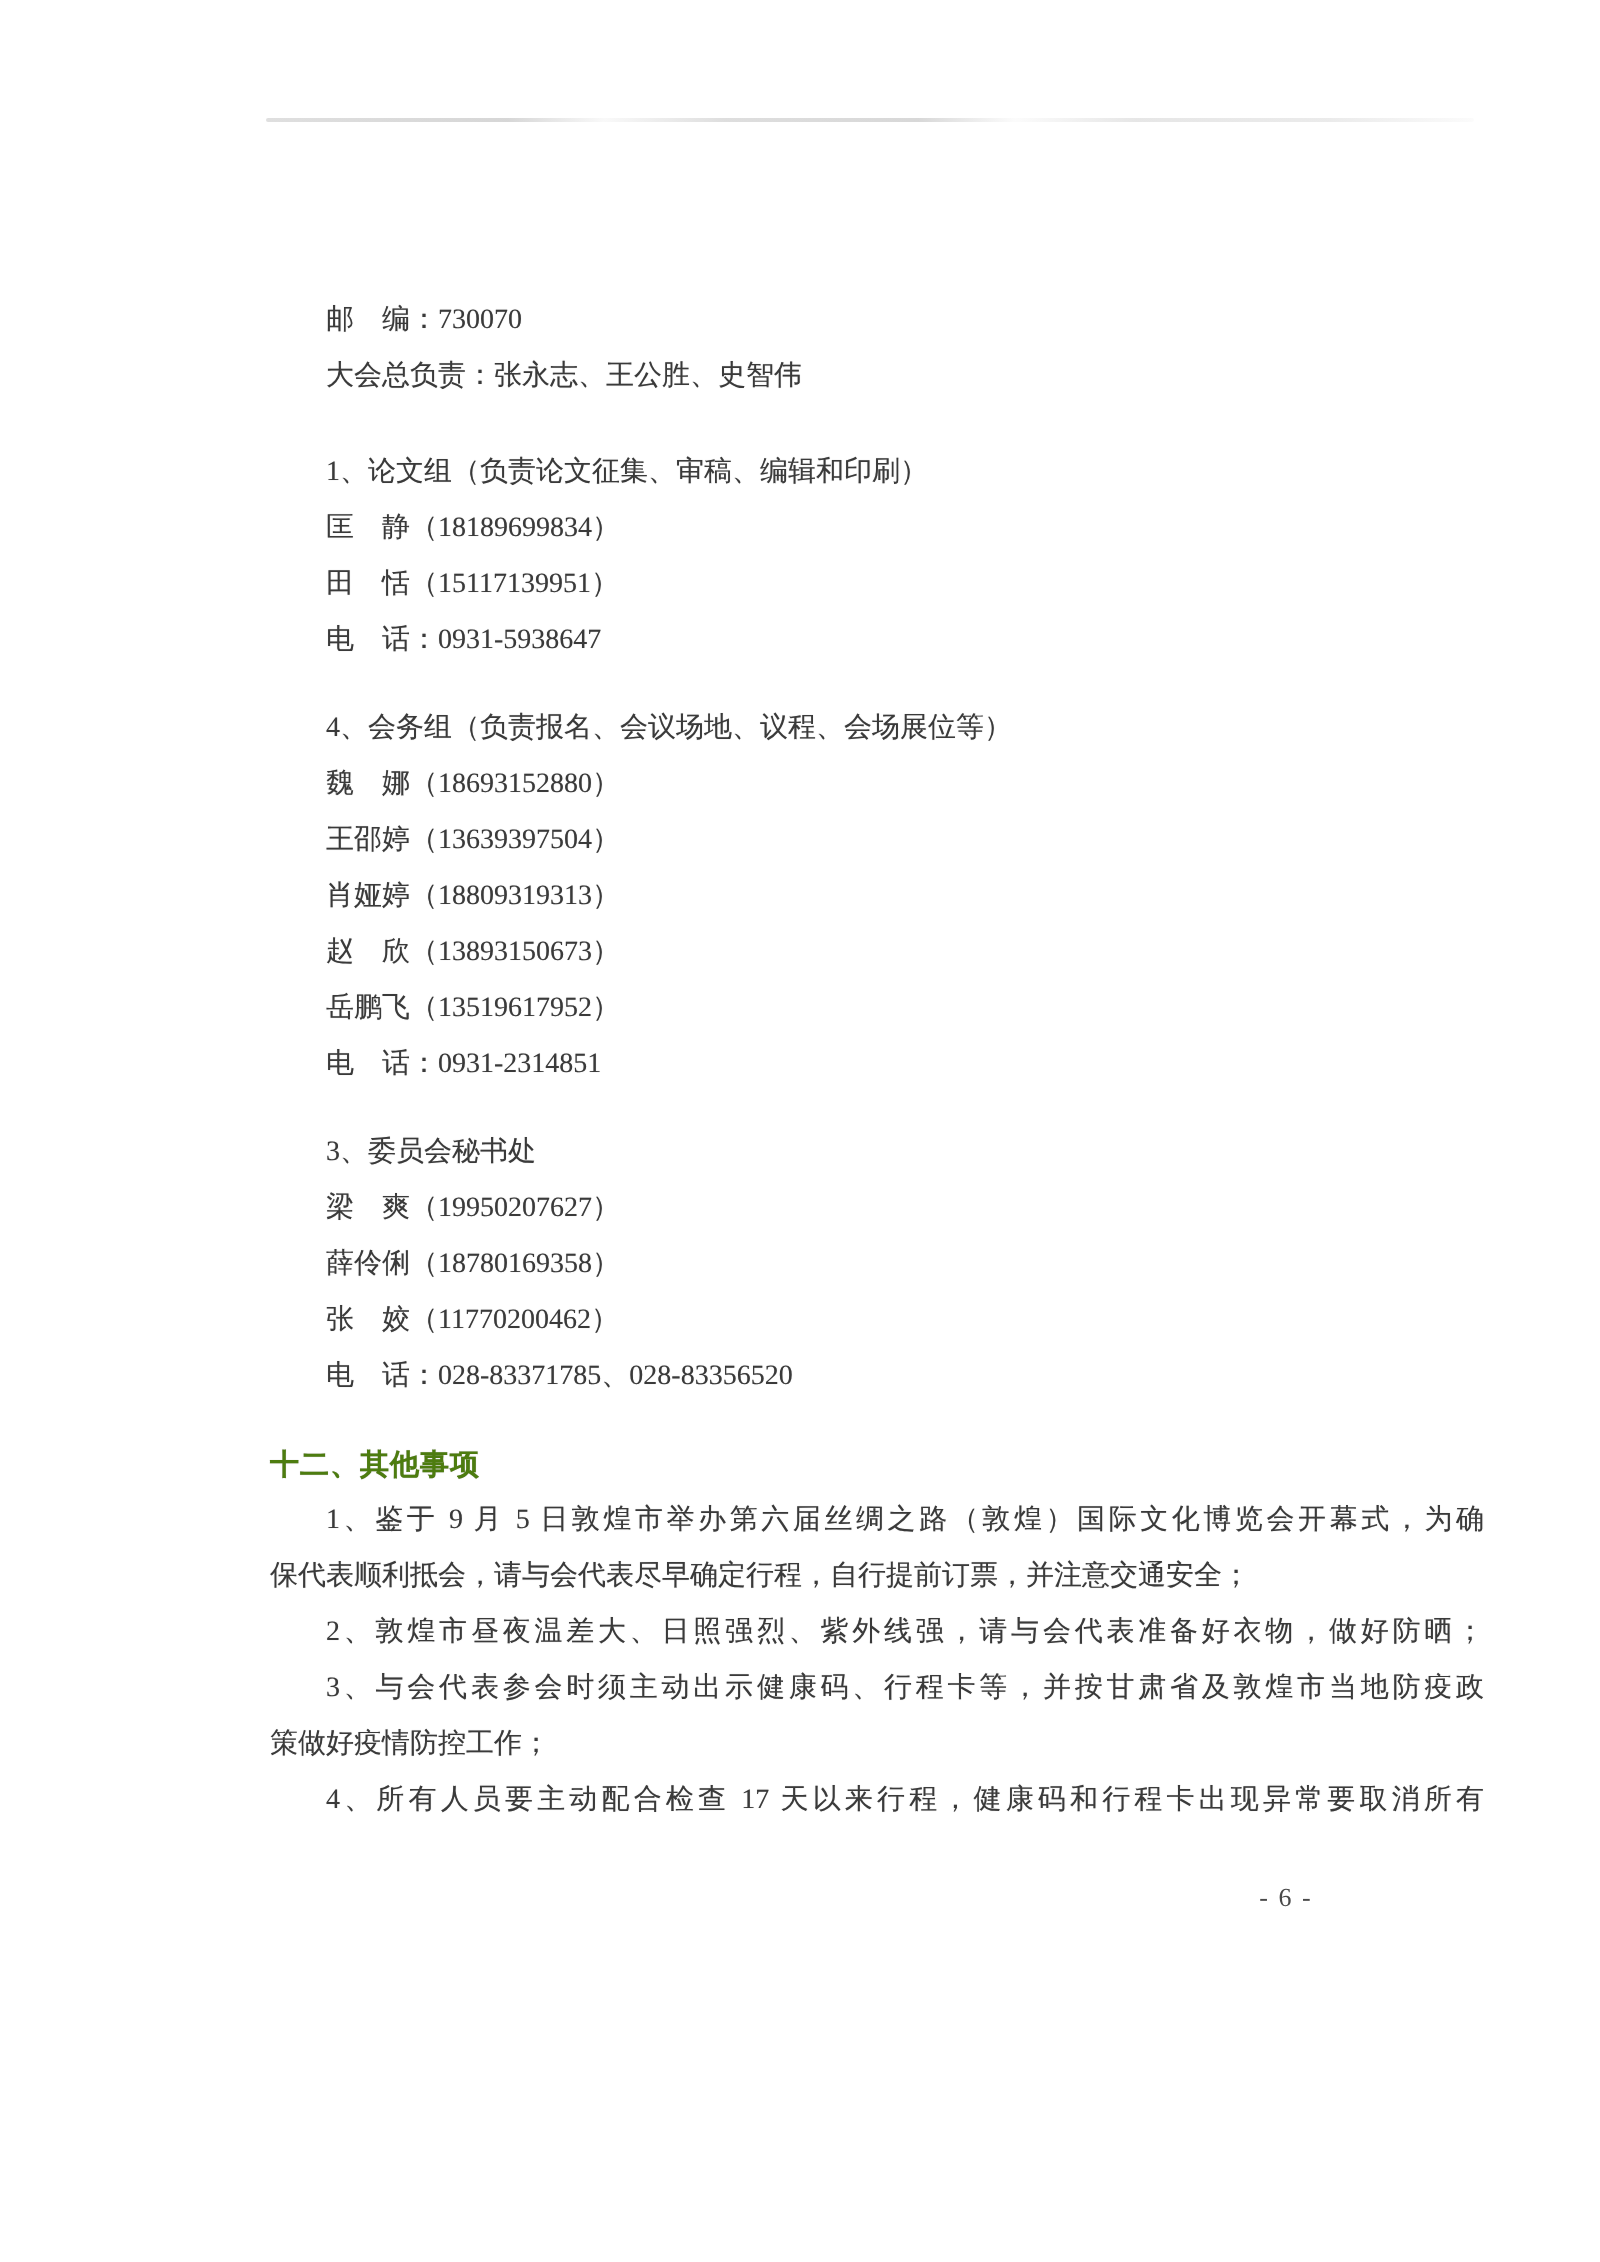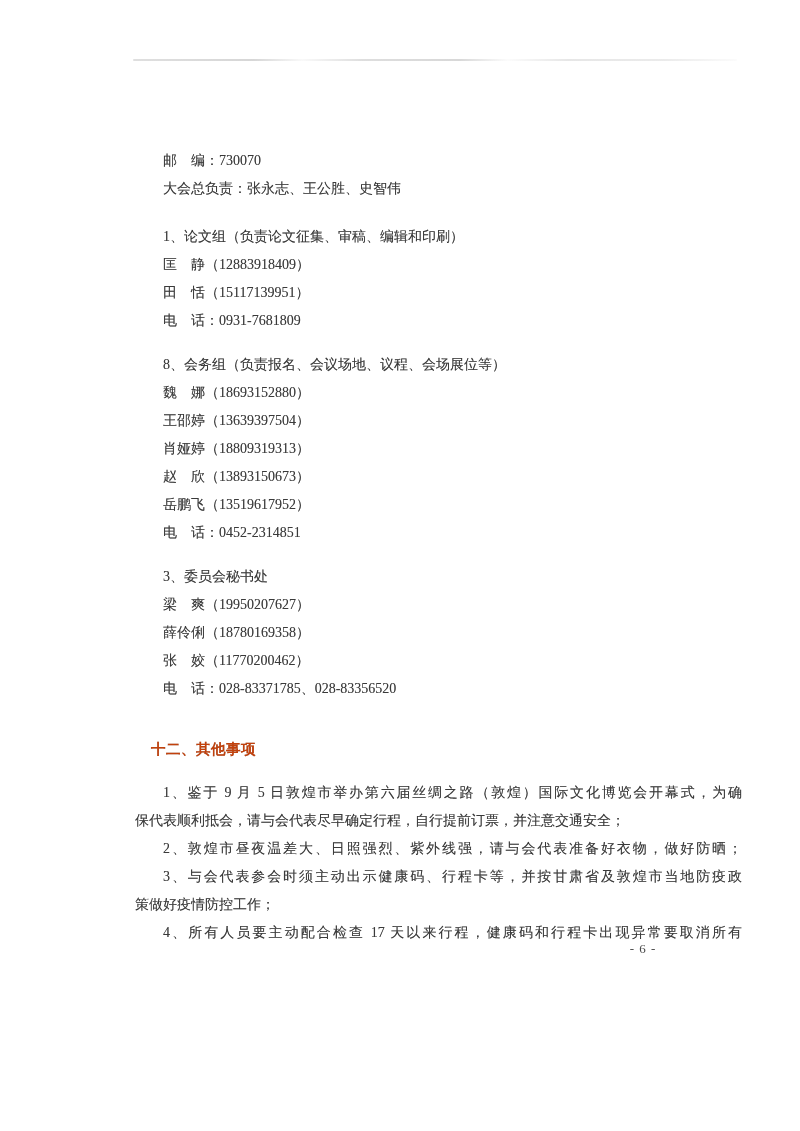--- a/index.html
+++ b/index.html
@@ -24,22 +24,22 @@
   .content{
     position:absolute;left:135px;top:147px;width:607px;
     font-size:14px;line-height:28px;
     text-shadow:0 0 .4px rgba(70,70,70,.45);
   }
   .line{height:28px;line-height:28px;white-space:pre;}
   .indent{padding-left:28px;}
   .spacer-lg{height:20px;}
   .spacer{height:16px;}
   .other-heading{
-    margin:16px;height:28px;line-height:28px;
-    font-size:14.5px;font-weight:bold;color:#c2410c;
+    margin:0;height:28px;line-height:28px;
+    font-size:14.5px;font-weight:bold;color:#4d7c0f;
     letter-spacing:.5px;
   }
   .para{margin:0;}
   .pline{height:28px;line-height:28px;}
   .pline.first{text-indent:28px;}
   .pline.stretch{text-align:justify;text-align-last:justify;}
   .page-number{
     position:absolute;left:615px;top:941px;width:56px;
     text-align:center;font-size:13px;color:#4a4a4a;
     letter-spacing:1px;
@@ -54,35 +54,35 @@
 
   <div class="content">
 
     <div class="line indent">邮　编：730070</div>
     <div class="line indent">大会总负责：张永志、王公胜、史智伟</div>
 
     <div class="spacer-lg"></div>
 
     <section>
       <div class="line indent">1、论文组（负责论文征集、审稿、编辑和印刷）</div>
-      <div class="line indent">匡　静（12883918409）</div>
+      <div class="line indent">匡　静（18189699834）</div>
       <div class="line indent">田　恬（15117139951）</div>
-      <div class="line indent">电　话：0931-7681809</div>
+      <div class="line indent">电　话：0931-5938647</div>
     </section>
 
     <div class="spacer"></div>
 
     <section>
-      <div class="line indent">8、会务组（负责报名、会议场地、议程、会场展位等）</div>
+      <div class="line indent">4、会务组（负责报名、会议场地、议程、会场展位等）</div>
       <div class="line indent">魏　娜（18693152880）</div>
       <div class="line indent">王邵婷（13639397504）</div>
       <div class="line indent">肖娅婷（18809319313）</div>
       <div class="line indent">赵　欣（13893150673）</div>
       <div class="line indent">岳鹏飞（13519617952）</div>
-      <div class="line indent">电　话：0452-2314851</div>
+      <div class="line indent">电　话：0931-2314851</div>
     </section>
 
     <div class="spacer"></div>
 
     <section>
       <div class="line indent">3、委员会秘书处</div>
       <div class="line indent">梁　爽（19950207627）</div>
       <div class="line indent">薛伶俐（18780169358）</div>
       <div class="line indent">张　姣（11770200462）</div>
       <div class="line indent">电　话：028-83371785、028-83356520</div>

